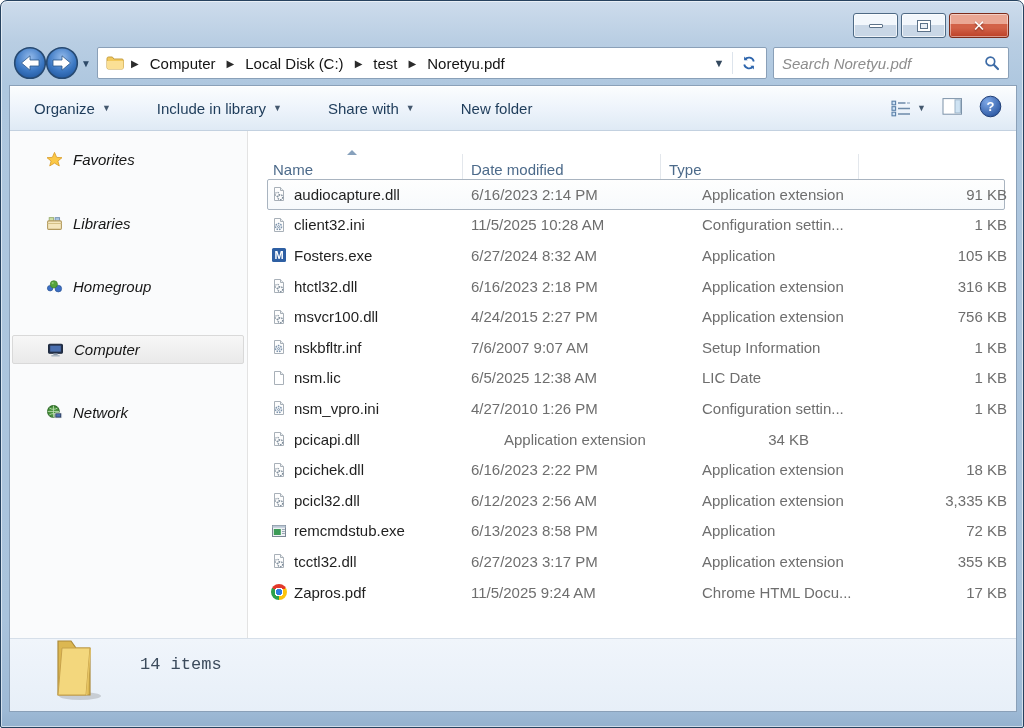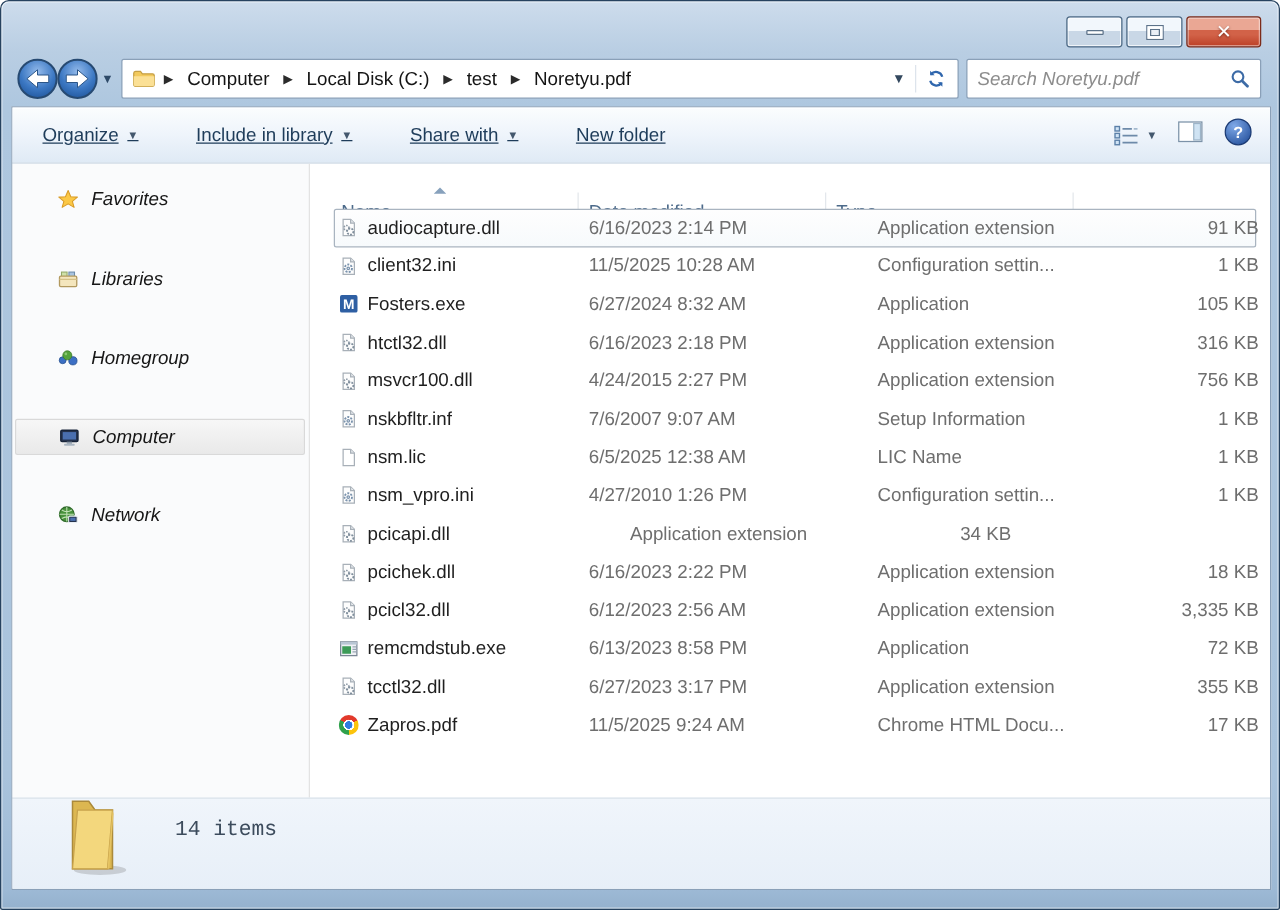--- a/index.html
+++ b/index.html
@@ -50,38 +50,38 @@
   
   .content {
     position:absolute; left:8px; top:84px; width:1008px; height:627px;
     border:1px solid #8aa0b8; background:#fff; display:flex; flex-direction:column;
   }
   .toolbar {
     height:45px; flex:0 0 45px; position:relative; display:flex; align-items:center;
     background:linear-gradient(180deg,#fbfdfe 0,#eef4fb 50%,#dfeaf5 100%);
     border-bottom:1px solid #c3d1e0; box-shadow:inset 0 1px 0 #fff;
   }
-  .tb-btn { display:flex; align-items:center; gap:7px; padding:6px 10px; font-size:15px; color:#1e3c5a; border-radius:3px;text-decoration:underline; }
+  .tb-btn { display:flex; align-items:center; gap:7px; padding:6px 10px; font-size:15px; color:#1e3c5a; border-radius:3px; }
   .tb-caret { font-size:9px; color:#44586e; }
   .tb-right { position:absolute; right:14px; display:flex; align-items:center; gap:16px; }
   .tb-views { display:flex; align-items:center; gap:5px; }
   
   .main { flex:1; display:flex; min-height:0; }
   .sidebar { width:238px; flex:0 0 238px; background:#fafbfc; border-right:1px solid #e3e3e3; position:relative; }
   .side-item { position:absolute; left:2px; right:3px; height:29px; display:flex; align-items:center; padding-left:34px; gap:10px; font-size:15px; color:#161616; border-radius:2px;font-style:italic; }
   .side-item.selected { background:linear-gradient(180deg,#f7f7f7,#e9e9e9); border:1px solid #d9d9d9; }
   .side-item .icon svg { width:17px; height:17px; display:block; }
   
   .list { flex:1; position:relative; background:#fff; min-width:0; }
   .lheader { display:flex; height:48px; align-items:center; position:relative; }
   .hcell { position:relative; height:100%; display:flex; align-items:center; font-size:15px; color:#4c6a8a;margin-top:29px; }
   .hcell::after { content:''; position:absolute; right:0; top:8px; bottom:10px; width:1px; background:#e3e7ec; }
   .hcell.hc-filler::after { display:none; }
   .sort-arrow { position:absolute; left:99px; top:4px; width:0; height:0; border-left:5px solid transparent; border-right:5px solid transparent; border-bottom:5px solid #87a1bc; }
-  .rows { position:absolute; top:36px; left:0; right:0; }
+  .rows { position:absolute; top:48px; left:0; right:0; }
   .row { display:flex; align-items:center; height:30.6px; position:relative; }
   .row.focused::before { content:''; position:absolute; left:19px; right:11px; top:0; bottom:0; border:1px solid #a9b4c0; border-radius:2px; background:linear-gradient(180deg,#fefefe,#f7fafc); }
   .cell { position:relative; z-index:1; white-space:nowrap; overflow:hidden; }
   .c-name  { width:215px; padding-left:23px; display:flex; align-items:center; gap:7px; font-size:15px; color:#1f1f1f; }
   .c-date  { width:198px; padding-left:8px; font-size:15px; color:#6e6e6e; }
   .c-type  { width:198px; padding-left:8px; font-size:15px; color:#6e6e6e;margin-left:33px; }
   .c-size  { width:122px; padding-right:7px; text-align:right; font-size:15px; color:#6e6e6e; }
   .h-name { width:215px; padding-left:25px; } .h-date { width:198px; padding-left:8px; }
   .h-type { width:198px; padding-left:8px; } .h-size { width:122px; padding-left:8px; } .hc-filler { flex:1; }
   .file-icon { width:16px; height:16px; flex:0 0 16px; display:inline-flex; }
@@ -413,21 +413,21 @@
               <div class="cell c-name">
                 <span class="file-icon">
                   <svg viewBox="0 0 16 16">
                     <path d="M3.5 1.5h6l3 3v10h-9z" fill="#ffffff" stroke="#a8b0b8"></path>
                     <path d="M9.5 1.5v3h3" fill="#e9edf0" stroke="#a8b0b8"></path>
                   </svg>
                 </span>
                 <span>nsm.lic</span>
               </div>
               <div class="cell c-date">6/5/2025 12:38 AM</div>
-              <div class="cell c-type">LIC Name</div>
+              <div class="cell c-type">LIC Date</div>
               <div class="cell c-size">1 KB</div>
             </div>
             <div class="row">
               <div class="cell c-name">
                 <span class="file-icon">
                   <svg viewBox="0 0 16 16">
                     <path d="M3.5 1.5h6l3 3v10h-9z" fill="#fdfdfd" stroke="#a8b0b8"></path>
                     <path d="M9.5 1.5v3h3" fill="#e9edf0" stroke="#a8b0b8"></path>
                     <circle cx="7.6" cy="9.6" r="3" fill="none" stroke="#7b93ad" stroke-width="1.5" stroke-dasharray="1.6 1"></circle>
                     <circle cx="7.6" cy="9.6" r="1" fill="#fff" stroke="#7b93ad"></circle>

